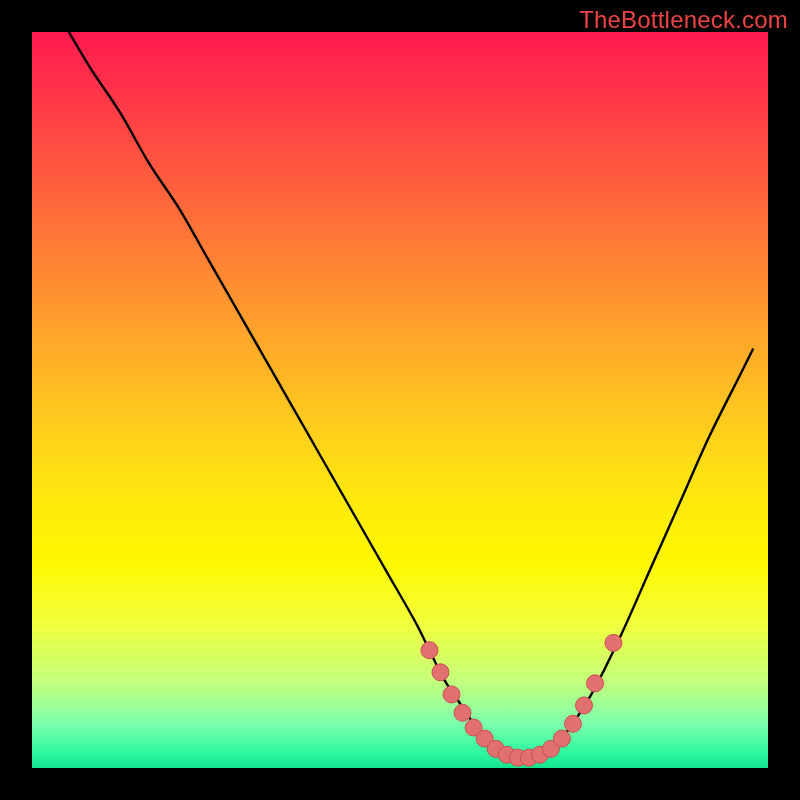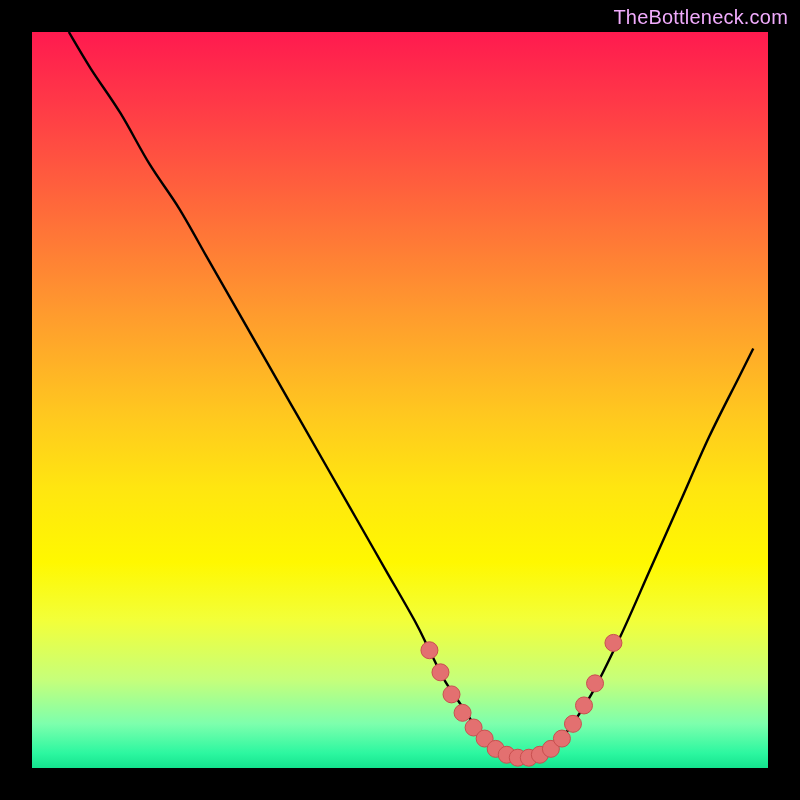--- a/index.html
+++ b/index.html
@@ -14,22 +14,22 @@
   .wrap {
     position: relative;
     width: 800px;
     height: 800px;
     background: #000;
   }
   .watermark {
     position: absolute;
     top: 6px;
     right: 12px;
-    color: #f0abfc;
-    font-size: 20px;
+    color: #ef4444;
+    font-size: 24px;
     letter-spacing: 0.2px;
     z-index: 40;
     text-align: center;
   }
   .gradient {
     position: absolute;
     left: 32px;
     top: 32px;
     width: 736px;
     height: 736px;

